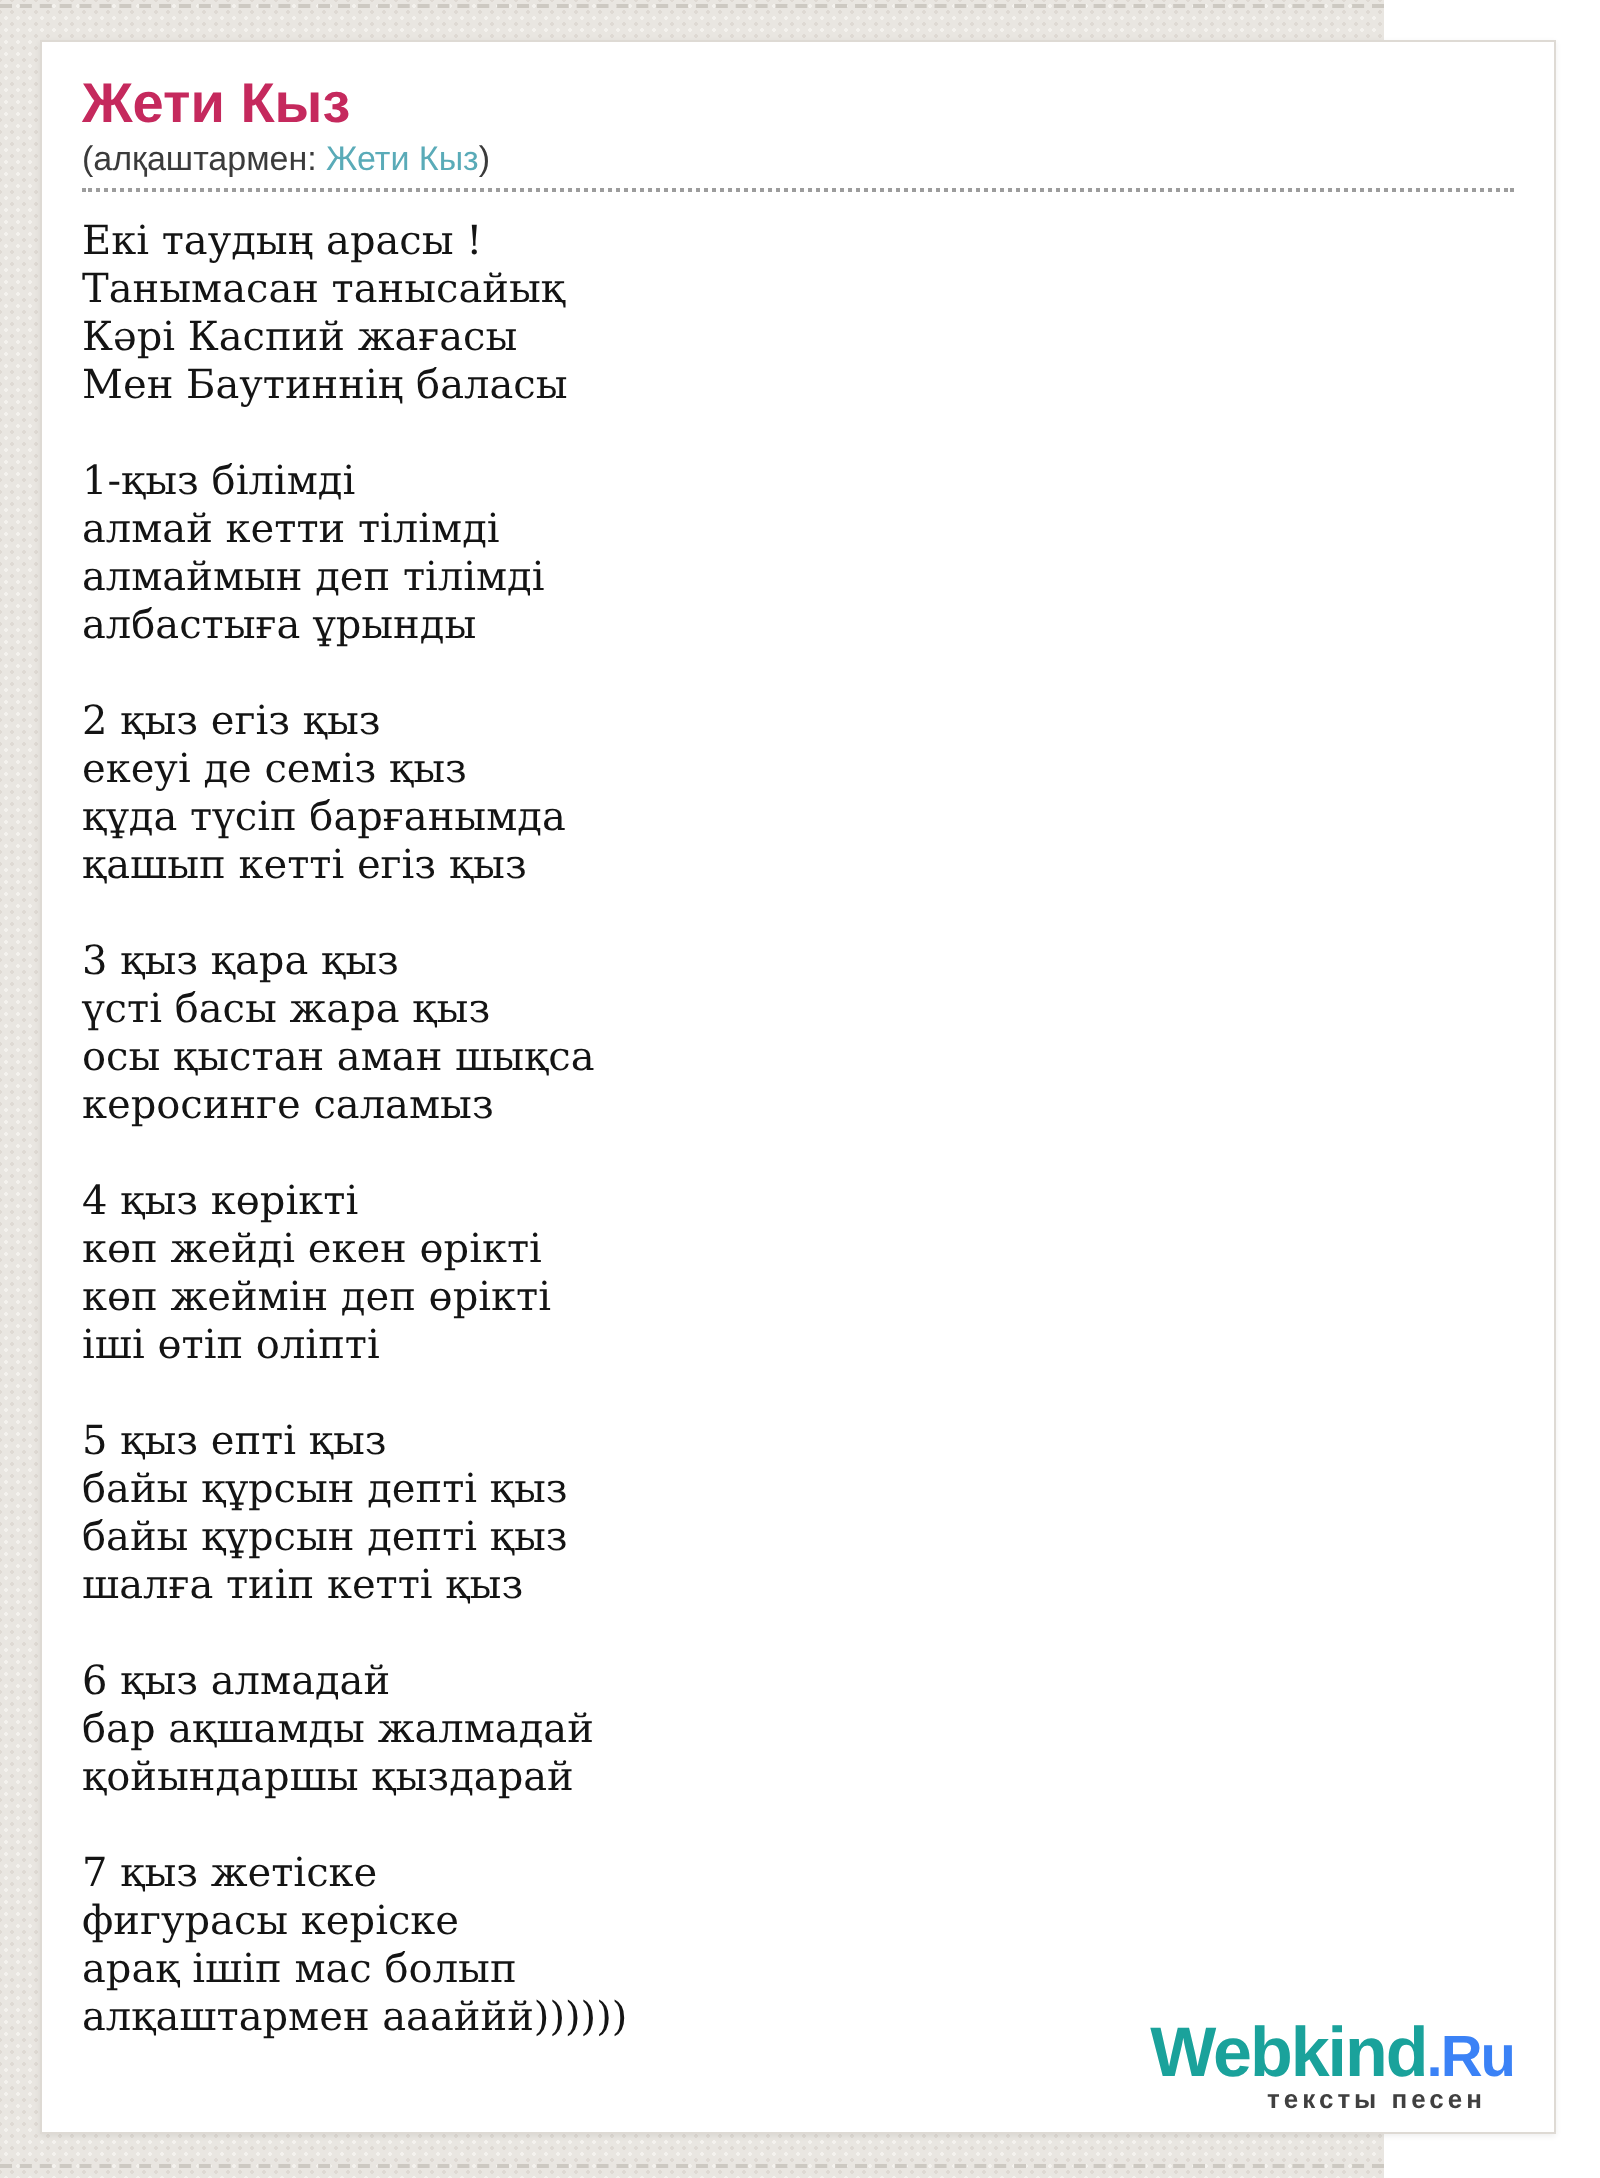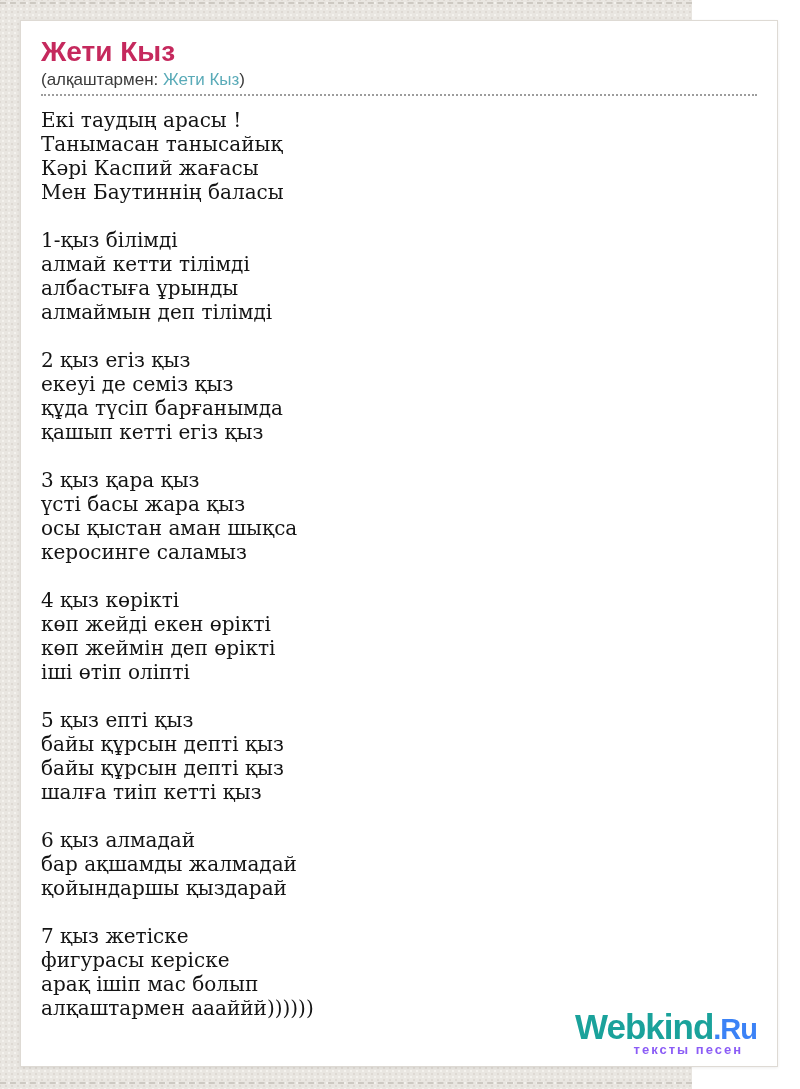--- a/index.html
+++ b/index.html
@@ -75,21 +75,21 @@
   }
   .logo-row {
     font-size: 35px;
     font-weight: bold;
     letter-spacing: -1px;
     line-height: 34px;
   }
   .logo-main { color: #1aa29b; }
   .logo-suffix { color: #3b82f6; font-size: 29px; }
   .logo-tagline {
-    color: #8b5cf6;
+    color: #404040;
     font-weight: bold;
     font-size: 13px;
     line-height: 13px;
     letter-spacing: 2px;
     margin-top: -3px;
     margin-bottom: 8px;
     padding-right: 14px;
   }
 </style>
 </head>
@@ -108,22 +108,22 @@
     <div class="lyrics">
       <p class="stanza">
         <span class="lyric-line" style="display:block">Екі таудың арасы !</span>
         <span class="lyric-line" style="display:block">Танымасан танысайық</span>
         <span class="lyric-line" style="display:block">Кәрі Каспий жағасы</span>
         <span class="lyric-line" style="display:block">Мен Баутиннің баласы</span>
       </p>
       <p class="stanza">
         <span class="lyric-line" style="display:block">1-қыз білімді</span>
         <span class="lyric-line" style="display:block">алмай кетти тілімді</span>
+        <span class="lyric-line" style="display:block">алмаймын деп тілімді</span>
         <span class="lyric-line" style="display:block">албастыға ұрынды</span>
-        <span class="lyric-line" style="display:block">алмаймын деп тілімді</span>
       </p>
       <p class="stanza">
         <span class="lyric-line" style="display:block">2 қыз егіз қыз</span>
         <span class="lyric-line" style="display:block">екеуі де семіз қыз</span>
         <span class="lyric-line" style="display:block">құда түсіп барғанымда</span>
         <span class="lyric-line" style="display:block">қашып кетті егіз қыз</span>
       </p>
       <p class="stanza">
         <span class="lyric-line" style="display:block">3 қыз қара қыз</span>
         <span class="lyric-line" style="display:block">үсті басы жара қыз</span>

